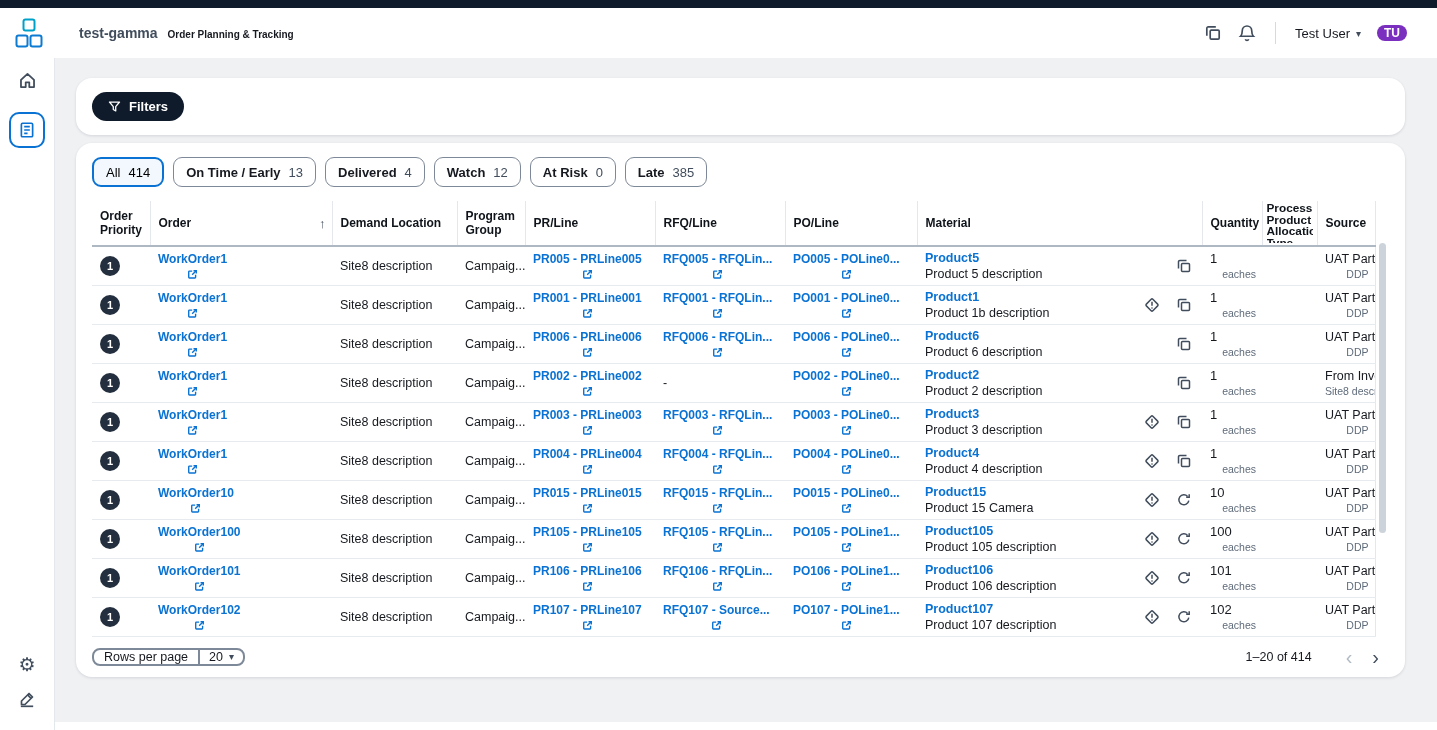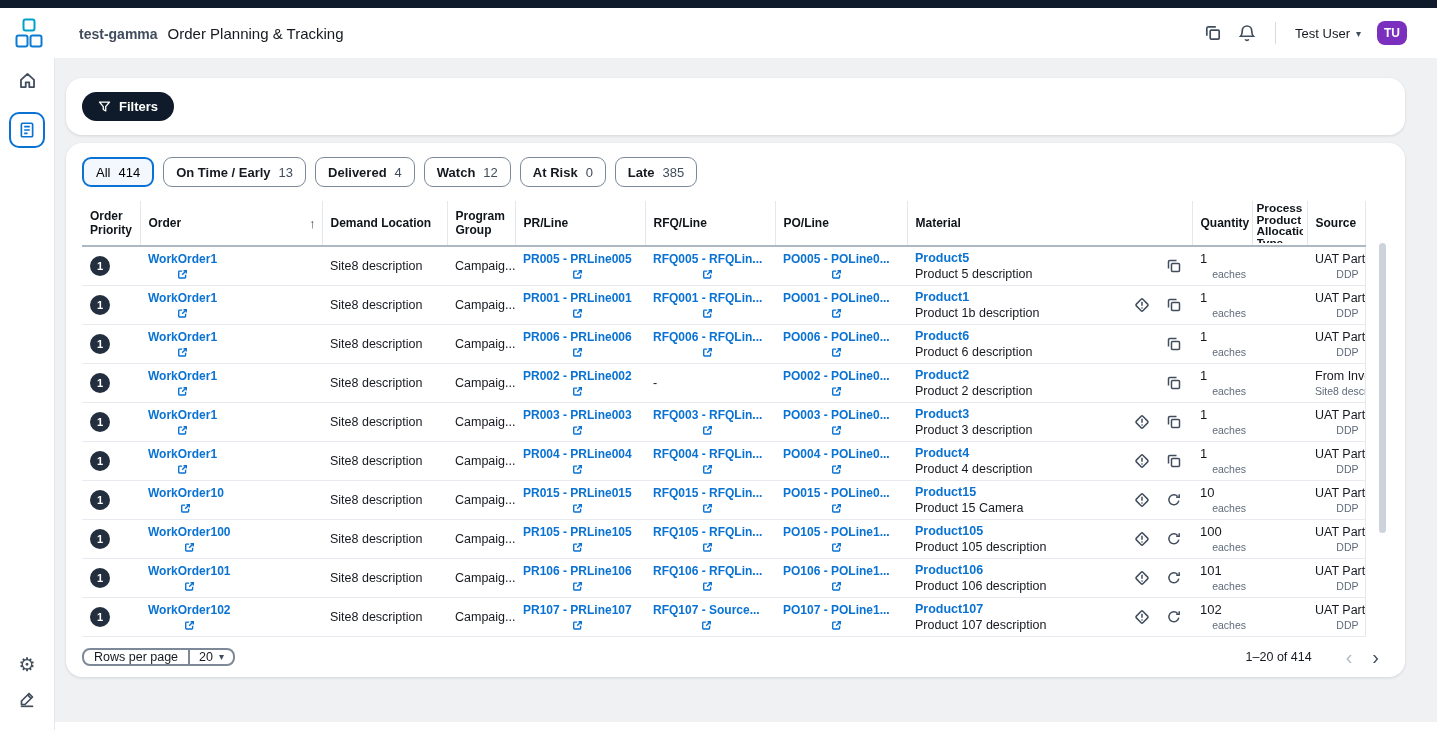--- a/index.html
+++ b/index.html
@@ -7,27 +7,27 @@
   body {
     width:1437px; height:730px; overflow:hidden;
     font-family:"Liberation Sans", sans-serif;
     color:#16191f; background:#f0f1f3;
   }
   .top-strip { height:8px; background:var(--navy,#0f1b2a); }
   .app-header { height:50px; background:#fff; display:flex; align-items:center; padding:0 30px 0 12px; }
   .logo { width:34px; height:34px; display:flex; align-items:center; justify-content:center; }
   .title-group { display:flex; align-items:baseline; gap:10px; margin-left:33px; }
   .env { font-size:14px; font-weight:700; color:#414d5c; }
-  .app-title { font-size:15px; font-weight:400; color:#16191f; }
+  .app-title { font-size:10px; font-weight:700; color:#16191f; }
   .header-right { margin-left:auto; display:flex; align-items:center; gap:16px; }
   .hdr-icon { color:#414d5c; display:flex; cursor:pointer; }
   .hdr-divider { width:1px; height:22px; background:#d5dbdb; margin:0 3px; }
   .user-menu { display:flex; align-items:center; gap:6px; font-size:13px; color:#16191f; cursor:pointer; }
   .caret { font-size:10px; color:#414d5c; }
-  .avatar { width:30px; height:24px; border-radius:8px; background:var(--avatar-bg,#7b2fbe); color:#fff;
+  .avatar { width:30px; height:16px; border-radius:8px; background:var(--avatar-bg,#7b2fbe); color:#fff;
             font-size:12px; font-weight:700; display:flex; align-items:center; justify-content:center; }
 
   .body-row { display:flex; height:672px; }
   .sidebar { width:55px; background:#fff; border-right:1px solid #e4e7ec; display:flex; flex-direction:column;
              align-items:center; padding:13px 0 22px; flex:none; }
   .side-icon { color:#414d5c; display:flex; cursor:pointer; }
   .side-active { width:36px; height:36px; border:2px solid var(--accent,#0972d3); border-radius:10px;
                  display:flex; align-items:center; justify-content:center; color:var(--accent,#0972d3);
                  margin-top:22px; cursor:pointer; background:#fff; }
   .side-bottom { margin-top:auto; display:flex; flex-direction:column; align-items:center; gap:16px; }
@@ -36,21 +36,21 @@
   .content { flex:1; display:flex; flex-direction:column; min-width:0; }
   .nav-row { height:39px; background:#fff; border-bottom:1px solid #dde1e6; display:flex; align-items:center;
              padding:0 26px 0 18px; flex:none; }
   .tabs { display:flex; gap:32px; height:100%; }
   .tab { display:flex; align-items:center; font-size:14px; font-weight:700; color:#545b64; position:relative; cursor:pointer; }
   .tab.active { color:var(--accent,#0972d3); }
   .tab.active::after { content:""; position:absolute; left:0; right:0; bottom:0; height:3px;
                        background:var(--accent,#0972d3); border-radius:2px 2px 0 0; }
   .updated { margin-left:auto; display:flex; align-items:center; gap:6px; font-size:12px; color:#16191f; }
 
-  .main { flex:1; padding:20px 32px 0 11px; overflow:hidden; }
+  .main { flex:1; padding:20px 32px 0 11px; overflow:hidden;margin-left:10px; }
   .bottom-strip { height:8px; background:#fff; }
   .card { background:#fff; border-radius:16px; box-shadow:0 1px 3px rgba(0,20,40,.12); }
   .filters-card { padding:14px 16px; margin-bottom:8px; }
   .btn-filters { display:inline-flex; align-items:center; gap:8px; background:var(--navy,#0f1b2a); color:#fff;
                  font-size:13px; font-weight:700; border:none; border-radius:16px; padding:7px 16px;
                  cursor:pointer; font-family:inherit; }
 
   .table-card { padding:14px 16px 10px; }
   .toolbar { display:flex; align-items:center; gap:10px; }
   .search-box { width:296px; height:30px; border:2px solid #7d8998; border-radius:8px; display:flex;

